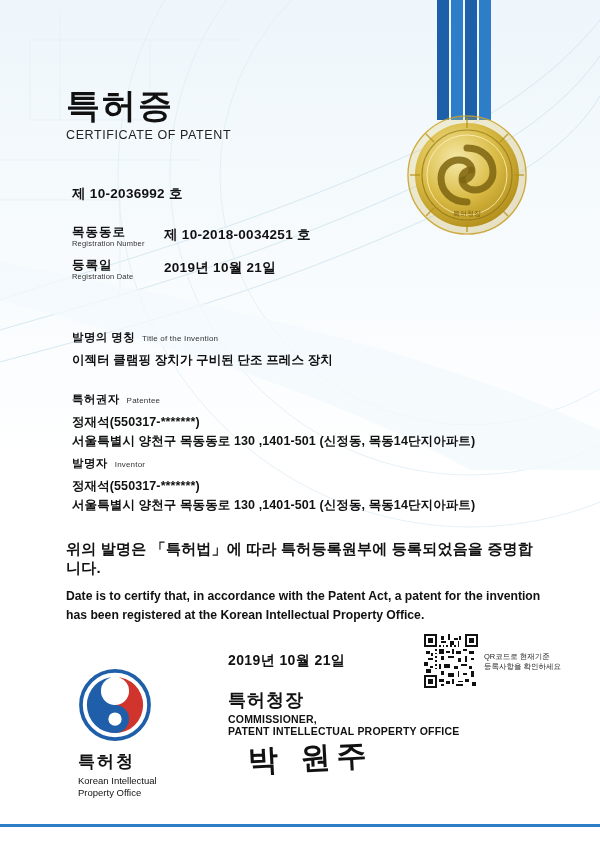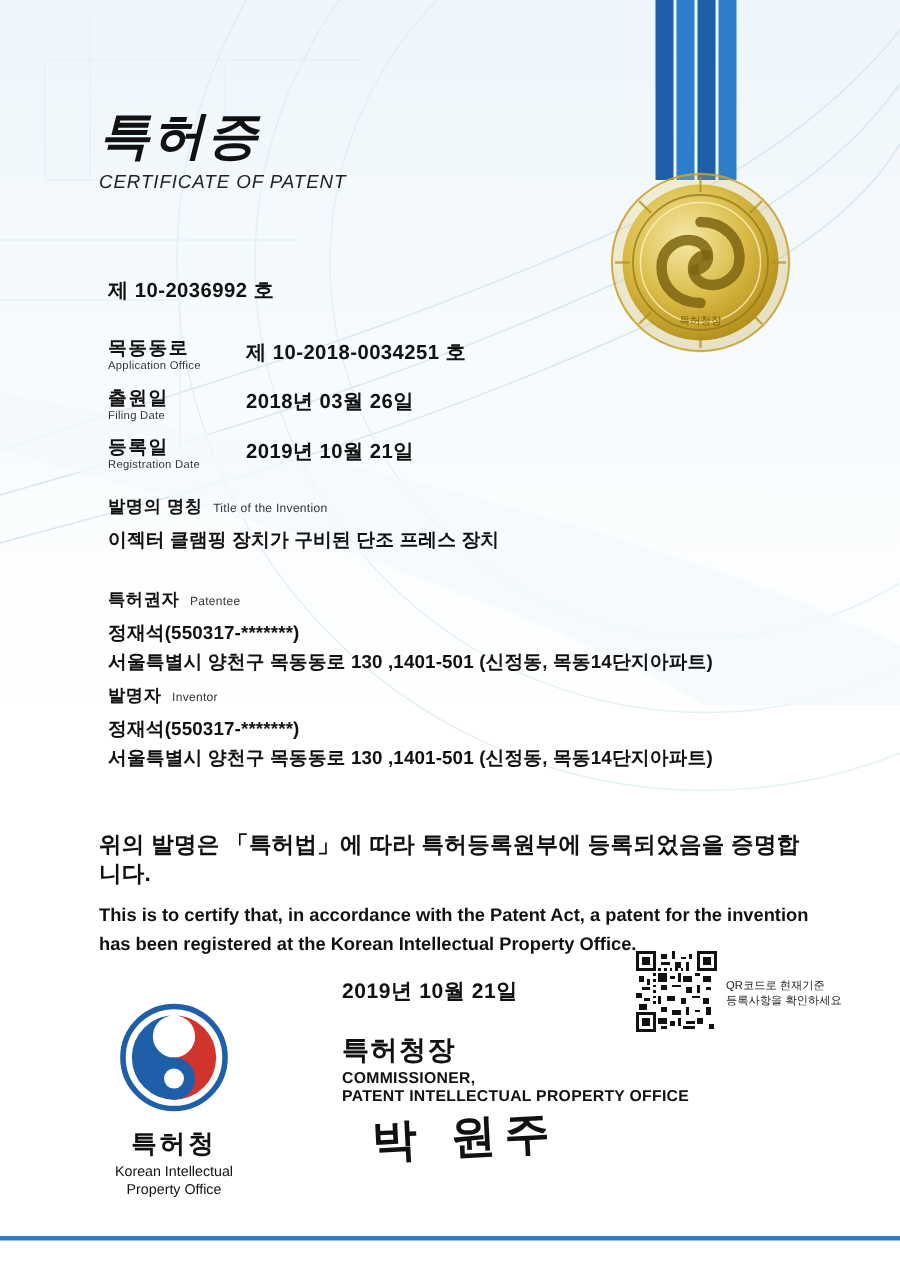--- a/index.html
+++ b/index.html
@@ -52,22 +52,21 @@
     left: 404px;
     top: 112px;
     width: 126px;
     height: 126px;
   }
 
   
   .title-block {
     position: absolute;
     left: 66px;
-    top: 74px;
-    font-style: italic;
+    top: 88px;
   }
   .title-ko {
     font-size: 34px;
     font-weight: bold;
     letter-spacing: 2px;
     color: #111;
     line-height: 1.05;
   }
   .title-en {
     margin-top: 4px;
@@ -206,24 +205,24 @@
     font-size: 30px;
     color: #111;
     letter-spacing: 6px;
     transform: rotate(-3deg);
     font-weight: bold;
   }
 
   
   .emblem {
     position: absolute;
-    left: 60px;
+    left: 78px;
     top: 668px;
     width: 112px;
-    text-align: center;
+    text-align: left;
   }
   .emblem .mark { width: 74px; height: 74px; }
   .emblem .ko {
     margin-top: 4px;
     font-size: 17px;
     font-weight: bold;
     letter-spacing: 2px;
     color: #111;
   }
   .emblem .en {
@@ -349,32 +348,25 @@
 
   <div class="kv" style="top:184px;">
 
     <div class="kv-row">
       <div class="kv-value">제 10-2036992 호</div>
     </div>
 
     <div class="kv-row" style="margin-top:22px;">
       <div class="kv-label">
         <span class="ko">목동동로</span>
-        <span class="en">Application Office</span>
+        <span class="en">Registration Number</span>
       </div>
       <div class="kv-value">제 10-2018-0034251 호</div>
     </div>
 
-    <div class="kv-row">
-      <div class="kv-label">
-        <span class="ko">출원일</span>
-        <span class="en">Filing Date</span>
-      </div>
-      <div class="kv-value">2018년  03월  26일</div>
-    </div>
 
     <div class="kv-row">
       <div class="kv-label">
         <span class="ko">등록일</span>
         <span class="en">Registration Date</span>
       </div>
       <div class="kv-value">2019년  10월  21일</div>
     </div>
   </div>
 
@@ -397,24 +389,24 @@
 
   <div class="section" style="top:456px;">
     <div class="section-head">
       <span class="ko">발명자</span>
       <span class="en">Inventor</span>
     </div>
     <div class="section-line">정재석(550317-*******)</div>
     <div class="section-line">서울특별시 양천구 목동동로 130 ,1401-501 (신정동, 목동14단지아파트)</div>
   </div>
 
-  <div class="certify" style="top:554px;">
+  <div class="certify" style="top:540px;">
     <div class="ko">위의 발명은 「특허법」에 따라 특허등록원부에 등록되었음을 증명합니다.</div>
     <div class="en">
-      <div>This is to certify that, in accordance with the Patent Act, a patent for the invention</div>
+      <div>Date is to certify that, in accordance with the Patent Act, a patent for the invention</div>
       <div>has been registered at the Korean Intellectual Property Office.</div>
     </div>
   </div>
 
   <div class="issue-date">2019년 10월 21일</div>
 
   <div class="commissioner">
     <div class="ko">특허청장</div>
     <div class="en1">COMMISSIONER,</div>
     <div class="en2">PATENT INTELLECTUAL PROPERTY OFFICE</div>

